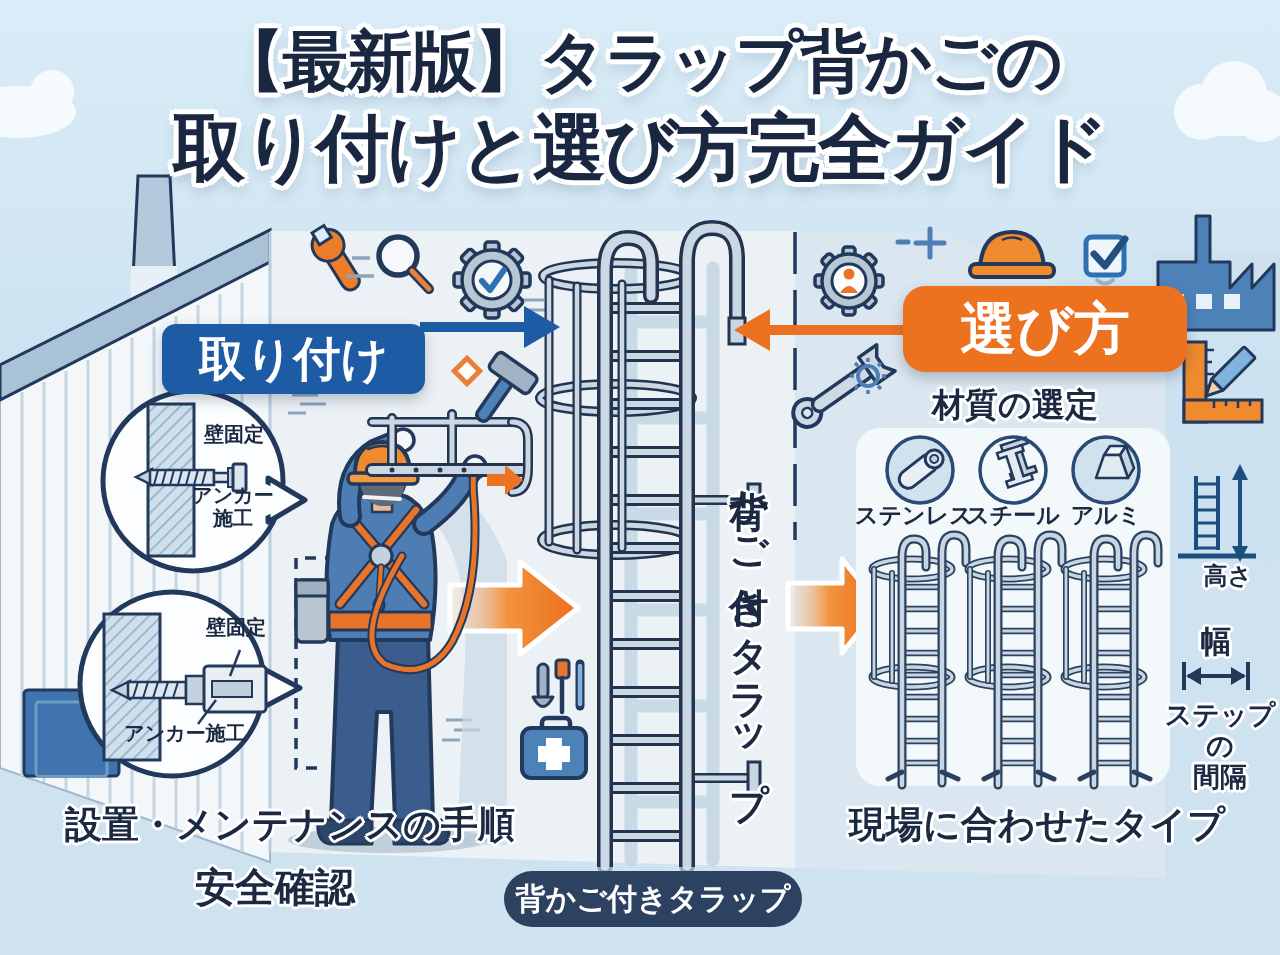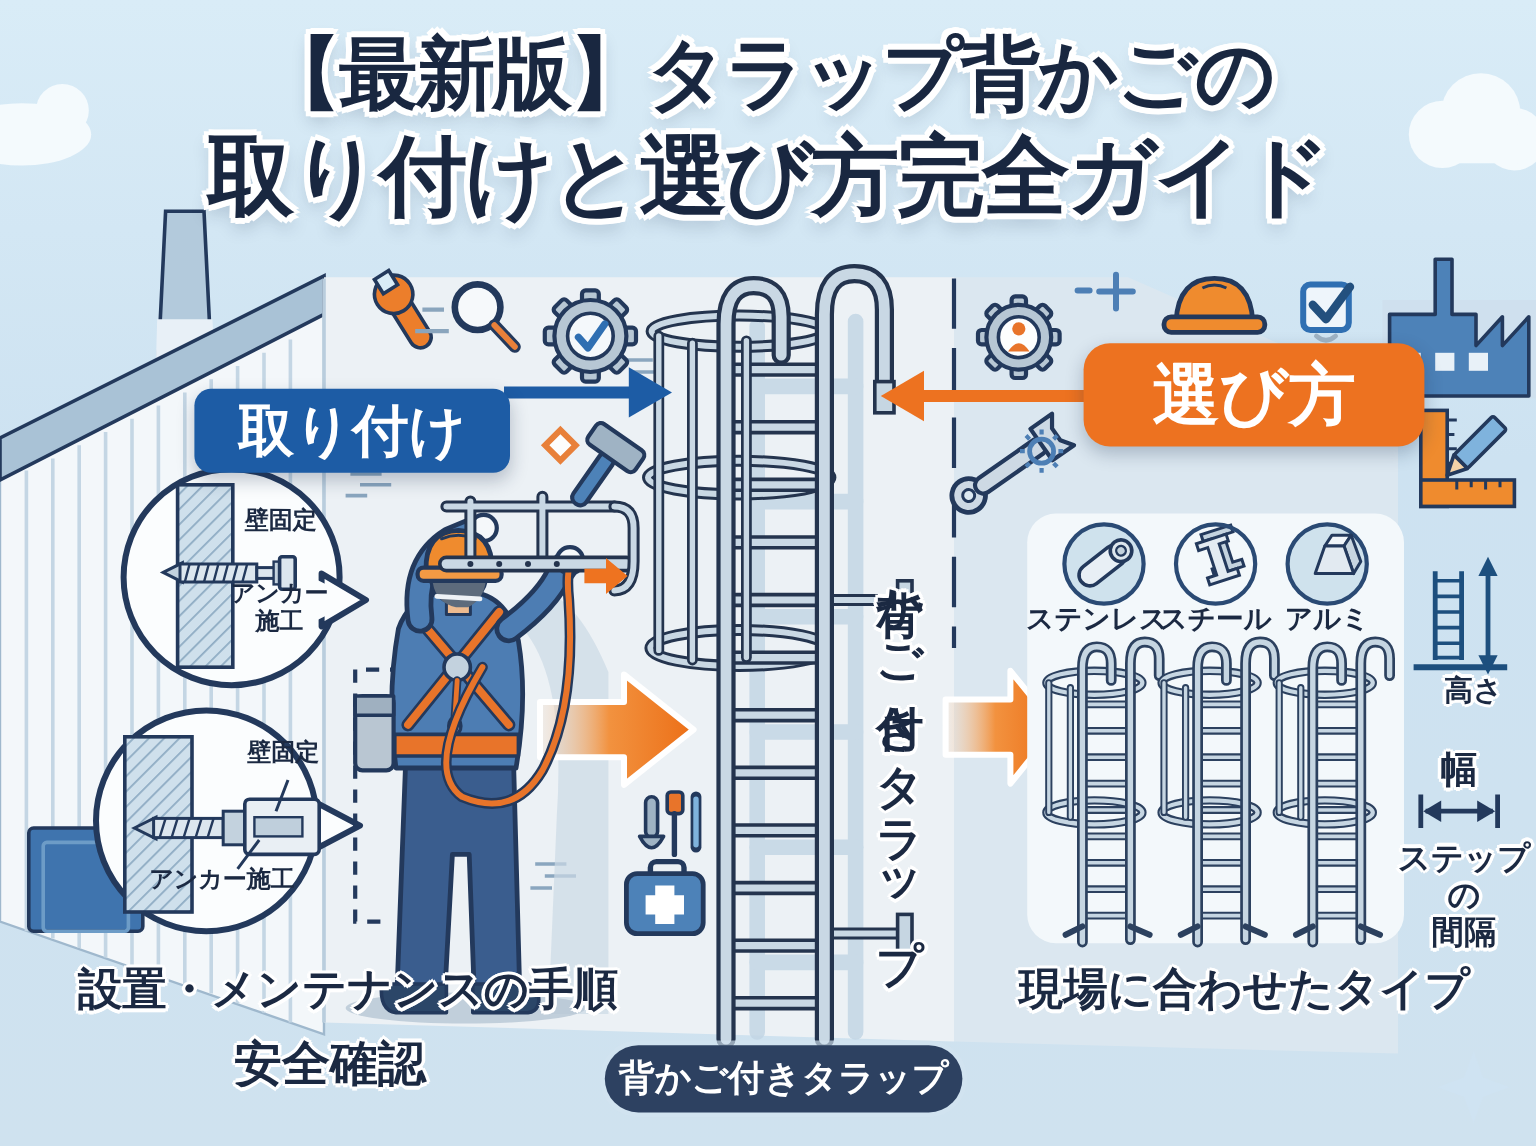--- a/index.html
+++ b/index.html
@@ -391,20 +391,21 @@
   </g>
   <path d="M1228 876 L1236 898 L1258 906 L1236 914 L1228 936 L1220 914 L1198 906 L1220 898 Z" fill="#cfe3f2"></path>
 </svg>
 
   <div class="txt otx-big title-line" style="top:24px;font-size:66px;">【最新版】タラップ背かごの</div>
   <div class="txt otx-big title-line" style="top:106px;font-size:73px;">取り付けと選び方完全ガイド</div>
 
   <div class="flow-box" style="left:162px;top:292px;width:263px;height:70px;border-radius:14px;background:#1d5ca5;font-size:47px;line-height:70px;margin-top:32px;">取り付け</div>
   <div class="flow-box" style="left:903px;top:286px;width:284px;height:86px;border-radius:22px;background:#ed7220;font-size:56px;line-height:86px;">選び方</div>
 
+  <div class="txt otx" style="left:880px;top:386px;width:270px;font-size:33px;text-align:center;">材質の選定</div>
 
   <div class="txt" style="left:855px;top:502px;width:130px;font-size:23px;text-align:left;">ステンレス</div>
   <div class="txt" style="left:953px;top:502px;width:120px;font-size:23px;text-align:center;">スチール</div>
   <div class="txt" style="left:1056px;top:502px;width:100px;font-size:23px;text-align:center;">アルミ</div>
 
   <div class="txt bubble-label" style="left:194px;top:423px;width:80px;font-size:20px;">壁固定</div>
   <div class="txt bubble-label" style="left:188px;top:484px;width:90px;font-size:20px;">アンカー施工</div>
   <div class="txt bubble-label" style="left:196px;top:616px;width:80px;font-size:20px;">壁固定</div>
   <div class="txt" style="left:110px;top:722px;width:150px;font-size:20px;text-align:center;white-space:nowrap;">アンカー施工</div>
 

